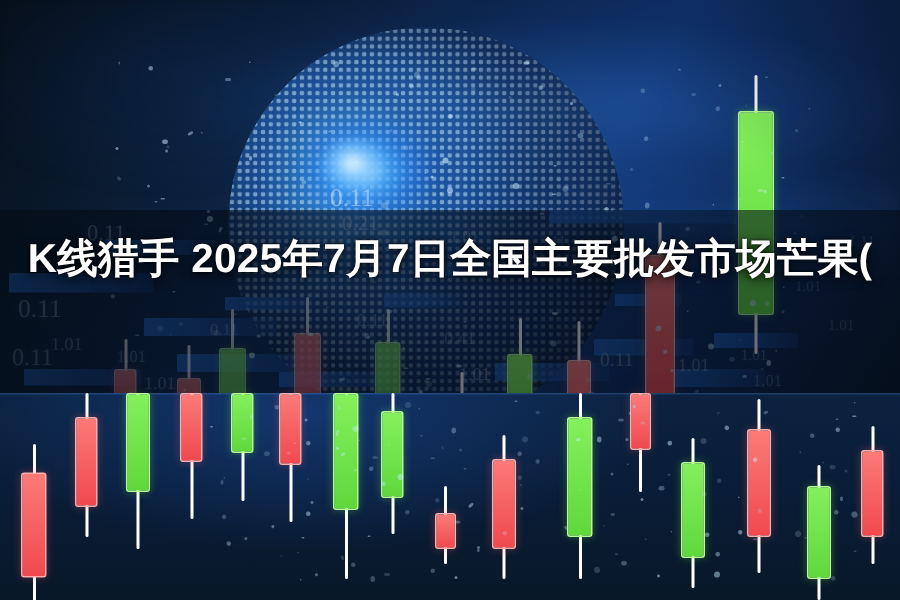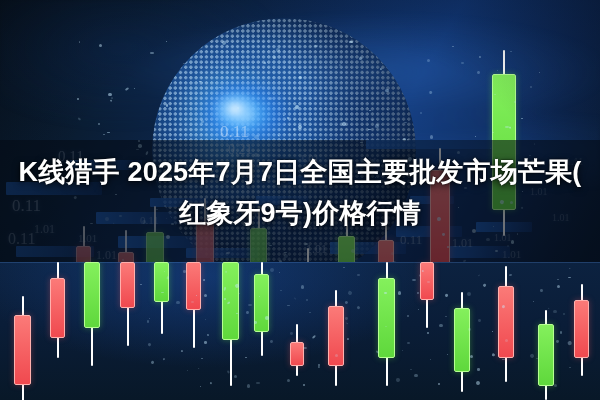--- a/index.html
+++ b/index.html
@@ -573,16 +573,15 @@
       <div class="pt" style="left: 446.506px; top: 353.501px; width: 1.7086px; height: 1.7086px; opacity: 0.47;"></div>
       <div class="pt dash" style="left: 234.972px; top: 283.864px; width: 3.66206px; height: 3.66206px; opacity: 0.52; transform: rotate(-35.9531deg);"></div>
       <div class="pt" style="left: 410.257px; top: 368.549px; width: 1.41835px; height: 0.780093px; opacity: 0.25;"></div>
       <div class="pt" style="left: 203.734px; top: 293.912px; width: 3.41103px; height: 3.41103px; opacity: 0.48;"></div>
       <div class="pt" style="left: 540.378px; top: 289.23px; width: 2.64547px; height: 2.64547px; opacity: 0.32; transform: rotate(6.17974deg);"></div>
     </div>
 
   <div id="title-band"></div>
   <div id="title">
     <span>K线猎手 2025年7月7日全国主要批发市场芒果(</span><br>
-    <span>红象牙9号)价格行情</span>
   </div>
 
 </div>
 
 </body></html>

